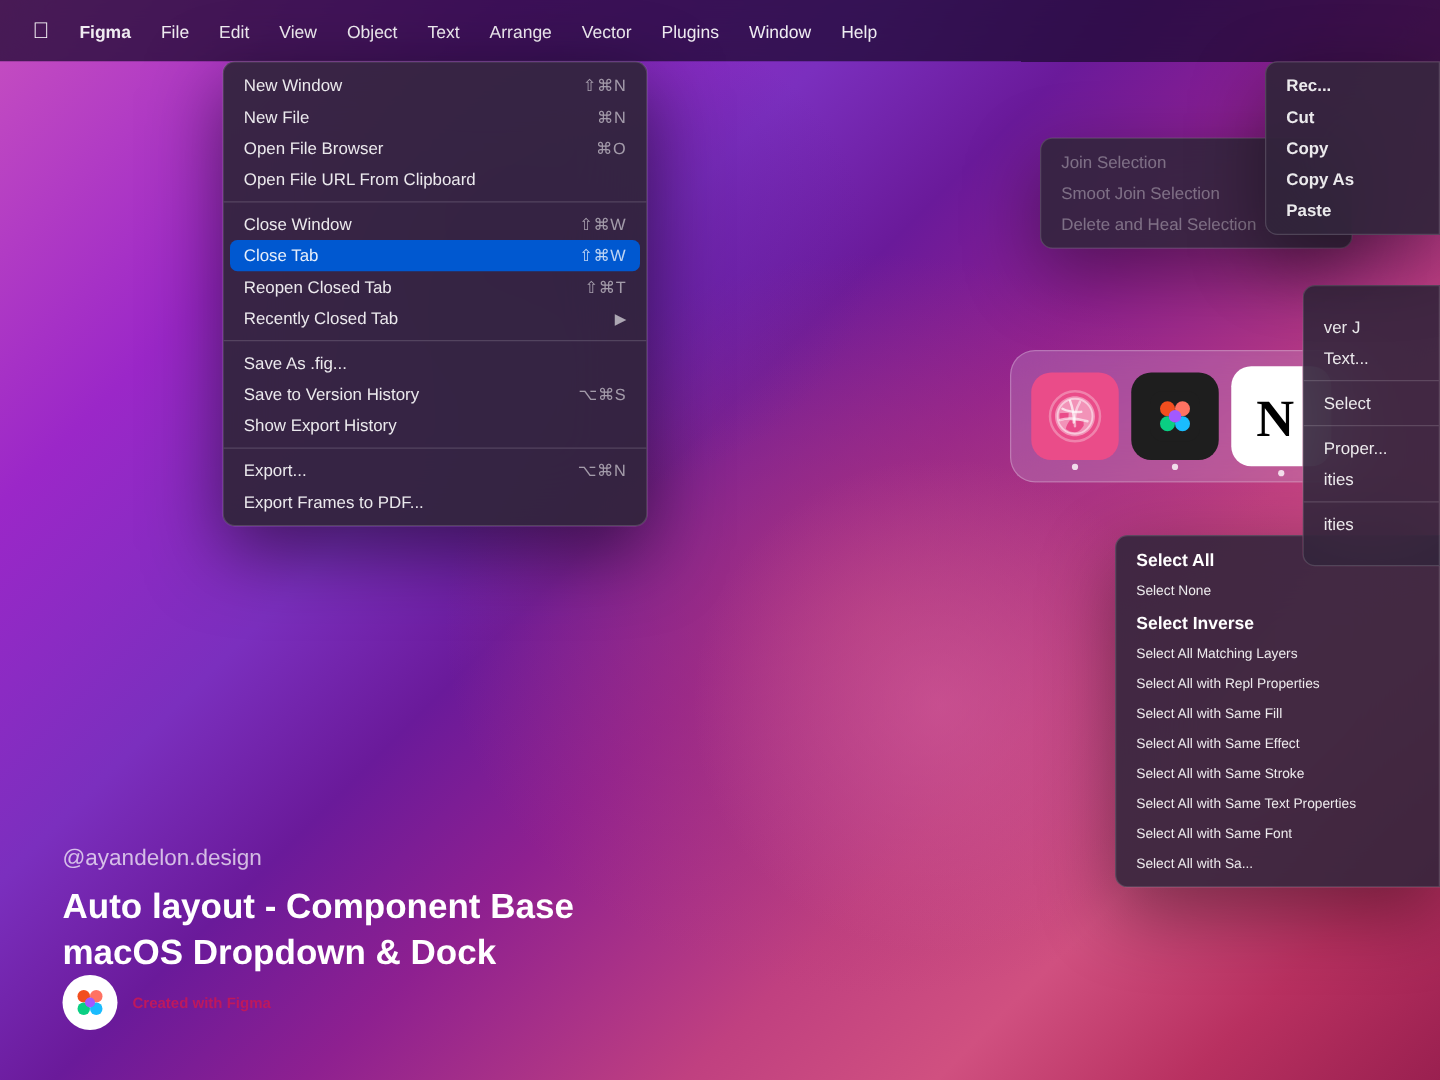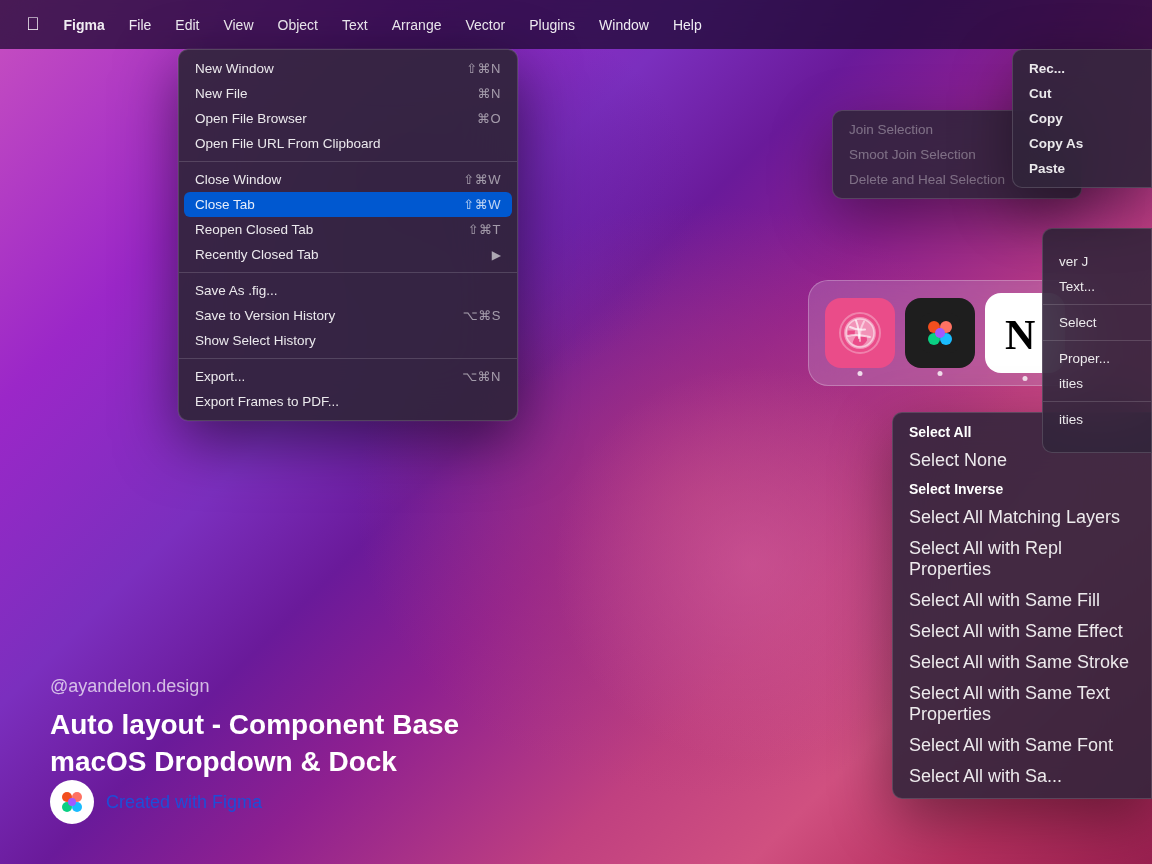--- a/index.html
+++ b/index.html
@@ -264,34 +264,34 @@
       justify-content: center;
       font-size: 44px;
       font-weight: 900;
       color: black;
       font-family: Georgia, serif;
     }
 
     
     .select-menu {
       position: absolute;
-      top: 412px;
+      top: 428px;
       right: 0;
       width: 260px;
       background: rgba(48, 36, 58, 0.88);
       backdrop-filter: blur(30px);
       border-radius: 10px 0 0 10px;
       border: 1px solid rgba(255,255,255,0.15);
       box-shadow: 0 20px 60px rgba(0,0,0,0.4);
       padding: 6px 0;
       z-index: 150;
     }
 
     .select-menu .menu-item {
-      font-size: 18px;
+      font-size: 11px;
     }
 
     .select-menu .menu-item.bold {
       font-weight: 600;
       font-size: 14px;
       color: white;
     }
 
     
     .watermark {
@@ -324,23 +324,23 @@
       width: 44px;
       height: 44px;
       background: white;
       border-radius: 50%;
       display: flex;
       align-items: center;
       justify-content: center;
     }
 
     .watermark-text {
-      color: #1d4ed8;
-      font-size: 18px;
-      font-weight: 400;
+      color: #be185d;
+      font-size: 12px;
+      font-weight: 700;
     }
   </style>
 </head>
 <body>
 
 <div class="bg"></div>
 <div class="bg-blob1"></div>
 <div class="bg-blob2"></div>
 <div class="bg-blob3"></div>
 
@@ -396,21 +396,21 @@
   <div class="menu-separator"></div>
   <div class="menu-item">
     <span>Save As .fig...</span>
     <span class="menu-shortcut"></span>
   </div>
   <div class="menu-item">
     <span>Save to Version History</span>
     <span class="menu-shortcut">⌥⌘S</span>
   </div>
   <div class="menu-item">
-    <span>Show Select History</span>
+    <span>Show Export History</span>
     <span class="menu-shortcut"></span>
   </div>
   <div class="menu-separator"></div>
   <div class="menu-item">
     <span>Export...</span>
     <span class="menu-shortcut">⌥⌘N</span>
   </div>
   <div class="menu-item">
     <span>Export Frames to PDF...</span>
     <span class="menu-shortcut"></span>

